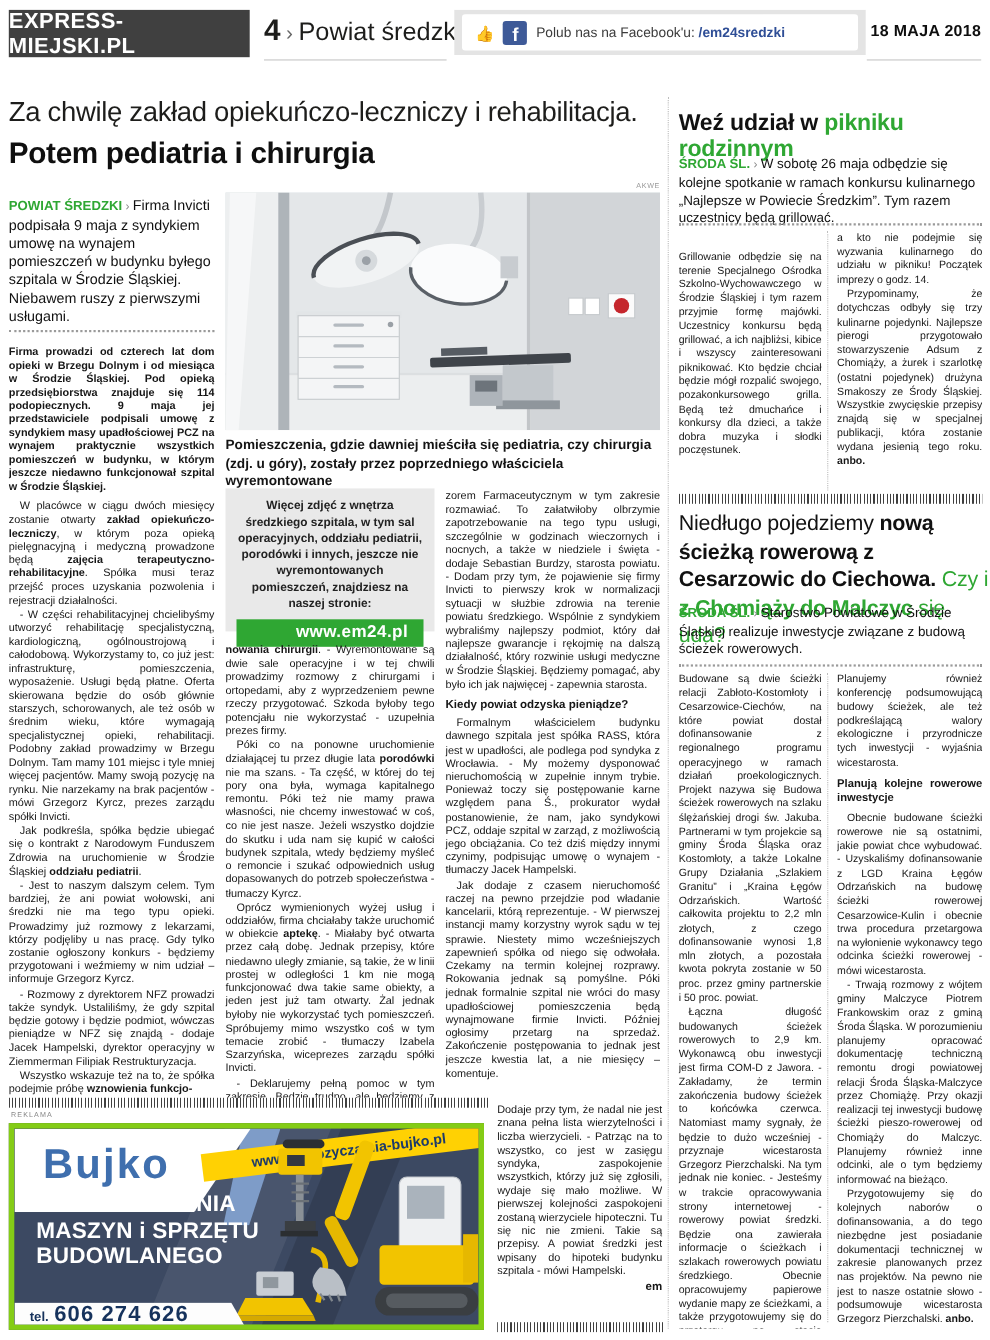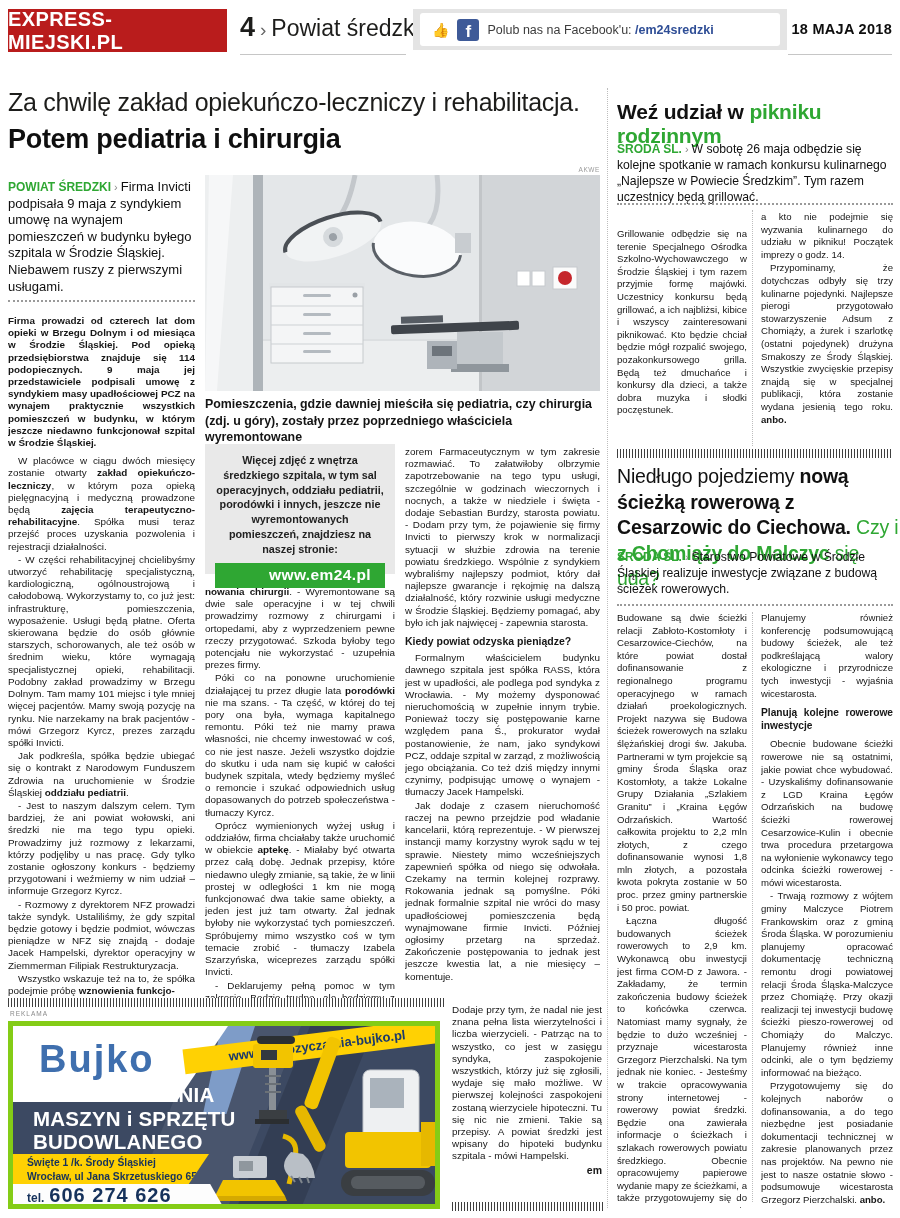--- a/index.html
+++ b/index.html
@@ -1,20 +1,20 @@
 <!DOCTYPE html>
 <html lang="pl"><head>
 <meta charset="utf-8">
 <style>
   html,body{margin:0;padding:0;}
   body{width:900px;height:1218px;background:#fff;position:relative;overflow:hidden;
        font-family:"Liberation Sans",sans-serif;color:#1a1a1a;}
   .abs{position:absolute;}
   
-  .brand{left:8px;top:9px;width:219px;height:43px;background:#b91c1c;color:#fff;
+  .brand{left:8px;top:9px;width:219px;height:43px;background:#404040;color:#fff;
          font-weight:700;font-size:20px;display:flex;align-items:center;justify-content:center;letter-spacing:.4px;}
   .pagesec{left:240px;top:12px;font-size:23px;color:#1d1d1b;white-space:nowrap;}
   .pnum{font-weight:700;font-size:27px;}
   .chev{color:#666;font-size:19px;margin:0 5px;}
   .secrule{left:240px;top:54px;width:166px;height:1px;background:#c6c6c6;}
   .fbpanel{left:413px;top:9px;width:374px;height:41px;background:#e4e4e4;display:flex;align-items:center;justify-content:center;}
   .fbinner{width:360px;height:33px;background:#fff;border-radius:3px;display:flex;align-items:center;padding-left:12px;gap:8px;box-sizing:border-box;}
   .fbthumb{font-size:14px;color:#7d95c6;}
   .fbsq{width:22px;height:22px;background:#3e5a98;border-radius:3px;color:#fff;font-weight:700;font-size:17px;
         display:flex;align-items:flex-end;justify-content:center;line-height:.95;}
@@ -300,24 +300,20 @@
         <rect x="150" y="106" width="86" height="36" rx="4" fill="#f2c400"></rect>
         <rect x="226" y="96" width="14" height="44" fill="#e6b800"></rect>
         <rect x="146" y="144" width="94" height="26" rx="13" fill="#3a3e42"></rect>
         <rect x="156" y="150" width="74" height="13" rx="6" fill="#565b60"></rect>
       </svg>
       <div class="ad-title">
         <div>WYPOŻYCZALNIA</div>
         <div>MASZYN i SPRZĘTU</div>
         <div>BUDOWLANEGO</div>
       </div>
-      <div class="ad-addr">
-        <div>Święte 1  /k. Środy Śląskiej</div>
-        <div>Wrocław, ul Jana Skrzetuskiego 65</div>
-      </div>
       <div class="ad-telband"></div>
       <div class="ad-tel">
         <span class="tl">tel.</span><span class="tn">606 274 626</span>
       </div>
     </div>
   </div>
 
 </div>
 
 </body></html>

